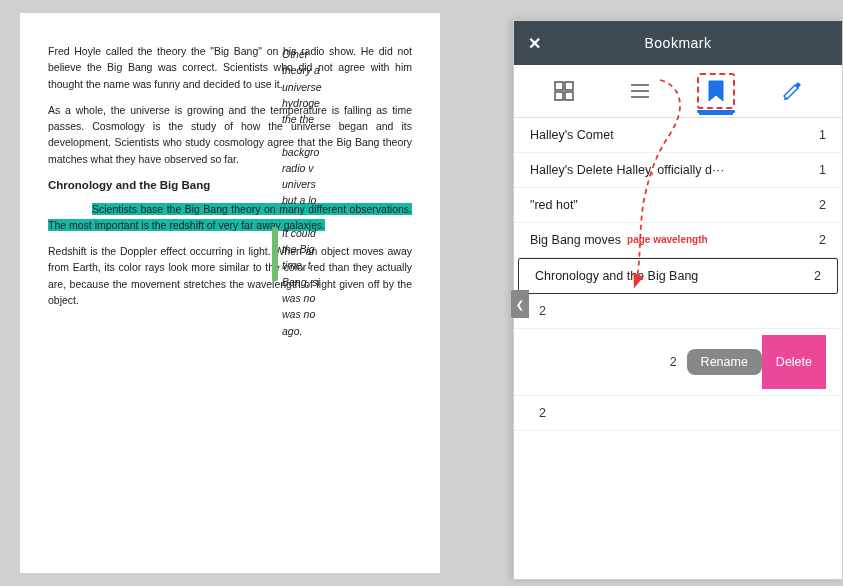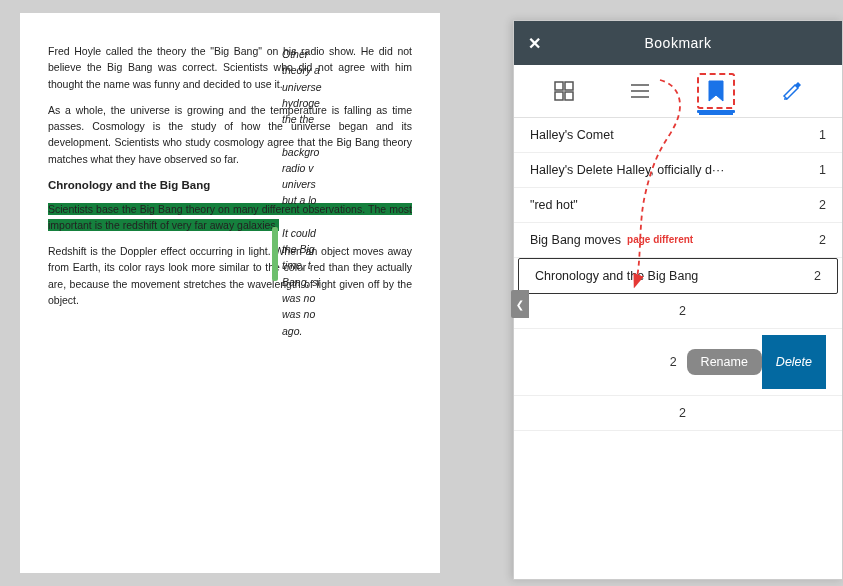--- a/index.html
+++ b/index.html
@@ -43,22 +43,23 @@
       text-align: justify;
     }
 
     .doc-heading {
       font-weight: bold;
       font-size: 11.5px;
       margin-bottom: 6px;
     }
 
     .doc-highlight {
-      background-color: #15803d;
+      background-color: #14b8a6;
       display: inline;
+      margin-left: 44px;
     }
 
     .doc-col-right {
       position: absolute;
       left: 262px;
       top: 33px;
       width: 100px;
       font-size: 10.5px;
       line-height: 1.55;
       color: #222;
@@ -160,21 +161,21 @@
 
     
     .bookmark-list {
       flex: 1;
       overflow-y: auto;
     }
 
     .bookmark-item {
       display: flex;
       align-items: center;
-      justify-content: center;
+      justify-content: space-between;
       padding: 10px 16px;
       border-bottom: 1px solid #eeeeee;
       cursor: pointer;
       font-size: 12.5px;
       color: #222;
     }
 
     .bookmark-item.selected {
       background: white;
       border: 1.5px solid #333;
@@ -225,28 +226,27 @@
       background: #888;
       color: white;
       border: none;
       padding: 6px 14px;
       font-size: 12.5px;
       cursor: pointer;
       border-radius: 8px;
     }
 
     .btn-delete {
-      background: #0369a1;
+      background: #ec4899;
       color: white;
       border: none;
       padding: 20px 14px;
       font-size: 12.5px;
       cursor: pointer;
       border-radius: 0;
-      font-style: italic;
     }
 
     
     .red-arrow-svg {
       position: absolute;
       pointer-events: none;
     }
 
     
     .collapse-btn {
@@ -349,21 +349,21 @@
 
       <div class="bookmark-item">
         <span class="item-label">"red hot"</span>
         <span class="item-page">2</span>
       </div>
 
       <div class="bookmark-item">
         <span class="item-label">
           <span>Big Bang moves</span>
           <span class="page-ref-badge">page
-different</span>
+wavelength</span>
         </span>
         <span class="item-page">2</span>
       </div>
 
       <div class="bookmark-item selected">
         <span class="item-label">Chronology and the Big Bang</span>
         <span class="item-page">2</span>
       </div>
 
       <div class="bookmark-item">

